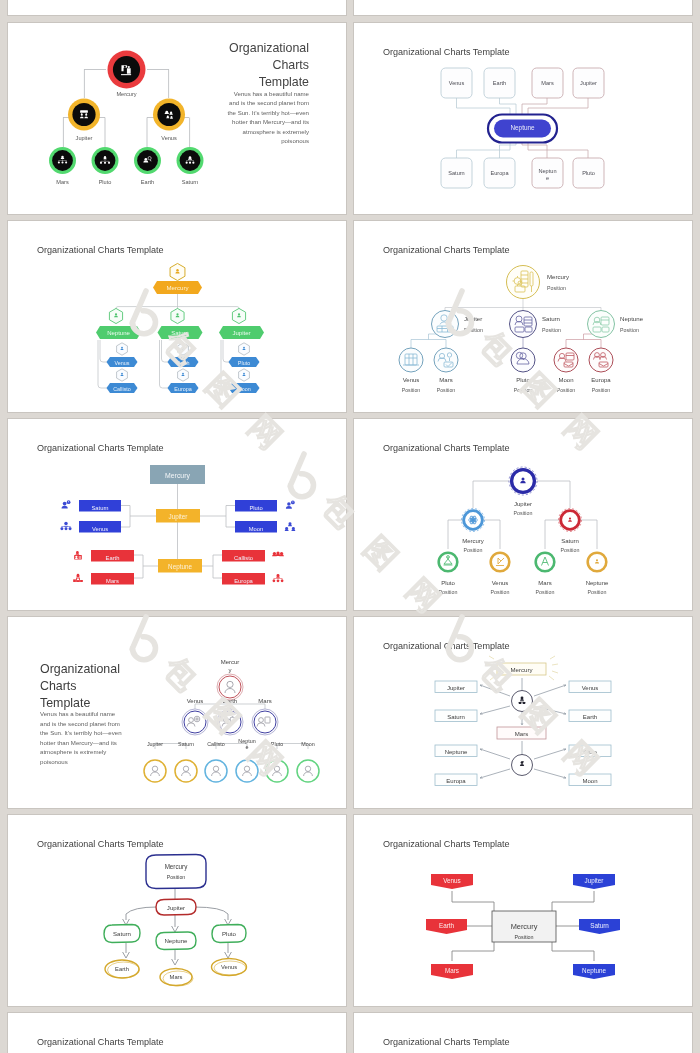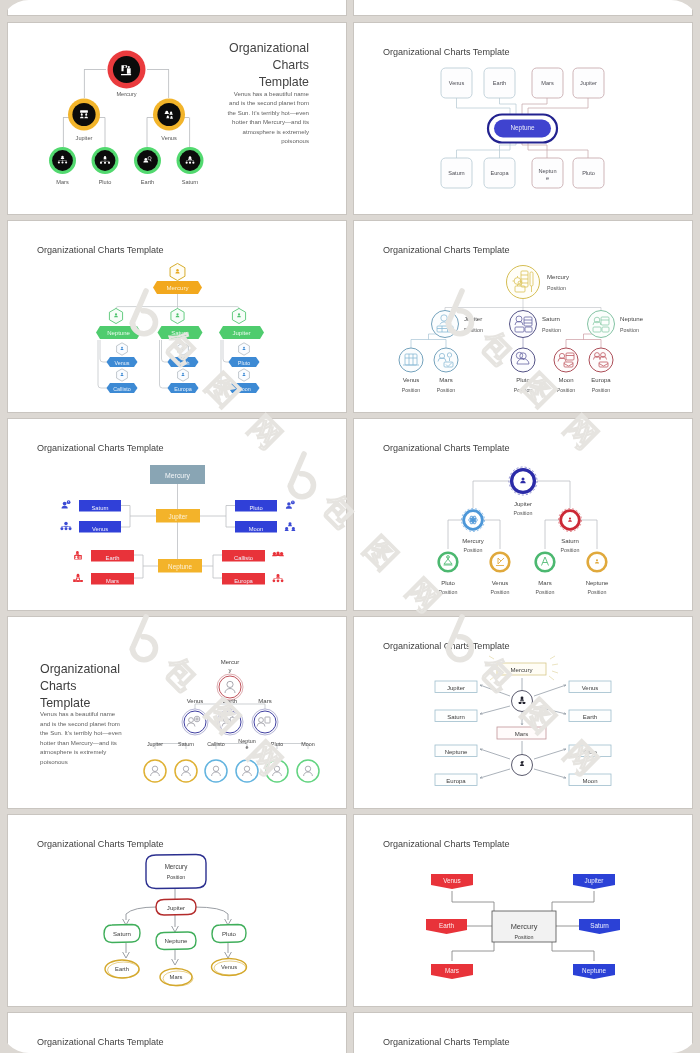--- a/index.html
+++ b/index.html
@@ -1,19 +1,19 @@
 <!DOCTYPE html>
 <html><head>
 <meta charset="utf-8">
 <title>Organizational Charts Template</title>
 <style>
   html,body{margin:0;padding:0;}
   body{width:700px;height:1053px;background:#dcd8d3;overflow:hidden;
        font-family:"Liberation Sans","DejaVu Sans",sans-serif;}
-  .page{position:relative;width:700px;height:1053px;overflow:hidden;background:#dcd8d3;border-radius:29px;}
+  .page{position:relative;width:700px;height:1053px;overflow:hidden;background:#dcd8d3;}
 
   .slide{position:absolute;background:#fff;width:338px;height:191px;overflow:hidden;
          box-sizing:border-box;box-shadow:0 0 0 1px #c9c5c0;}
   .cv{position:absolute;left:0;top:0;}
   .wmlayer{position:absolute;left:0;top:0;width:700px;height:1053px;pointer-events:none;z-index:40;}
   svg{display:block;overflow:visible;}
   text{font-family:"Liberation Sans","DejaVu Sans",sans-serif;}
 </style>
 </head>
 <body>

